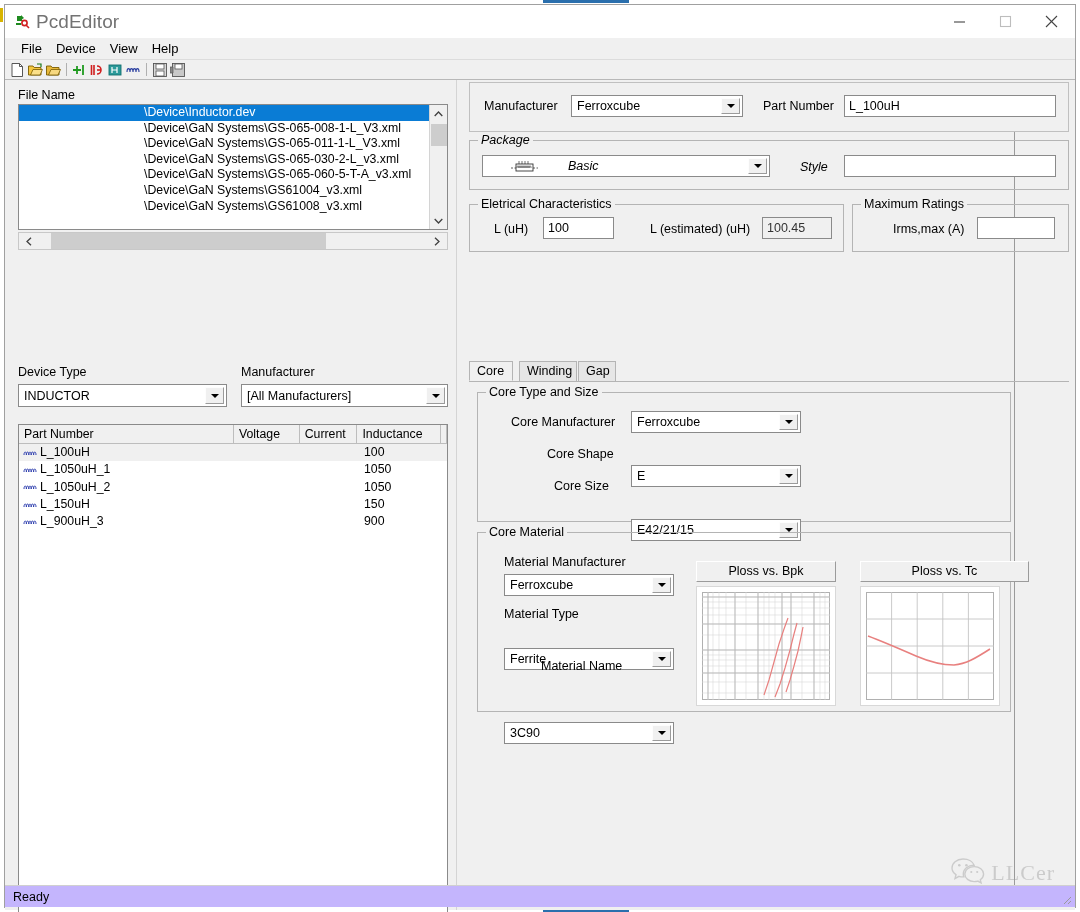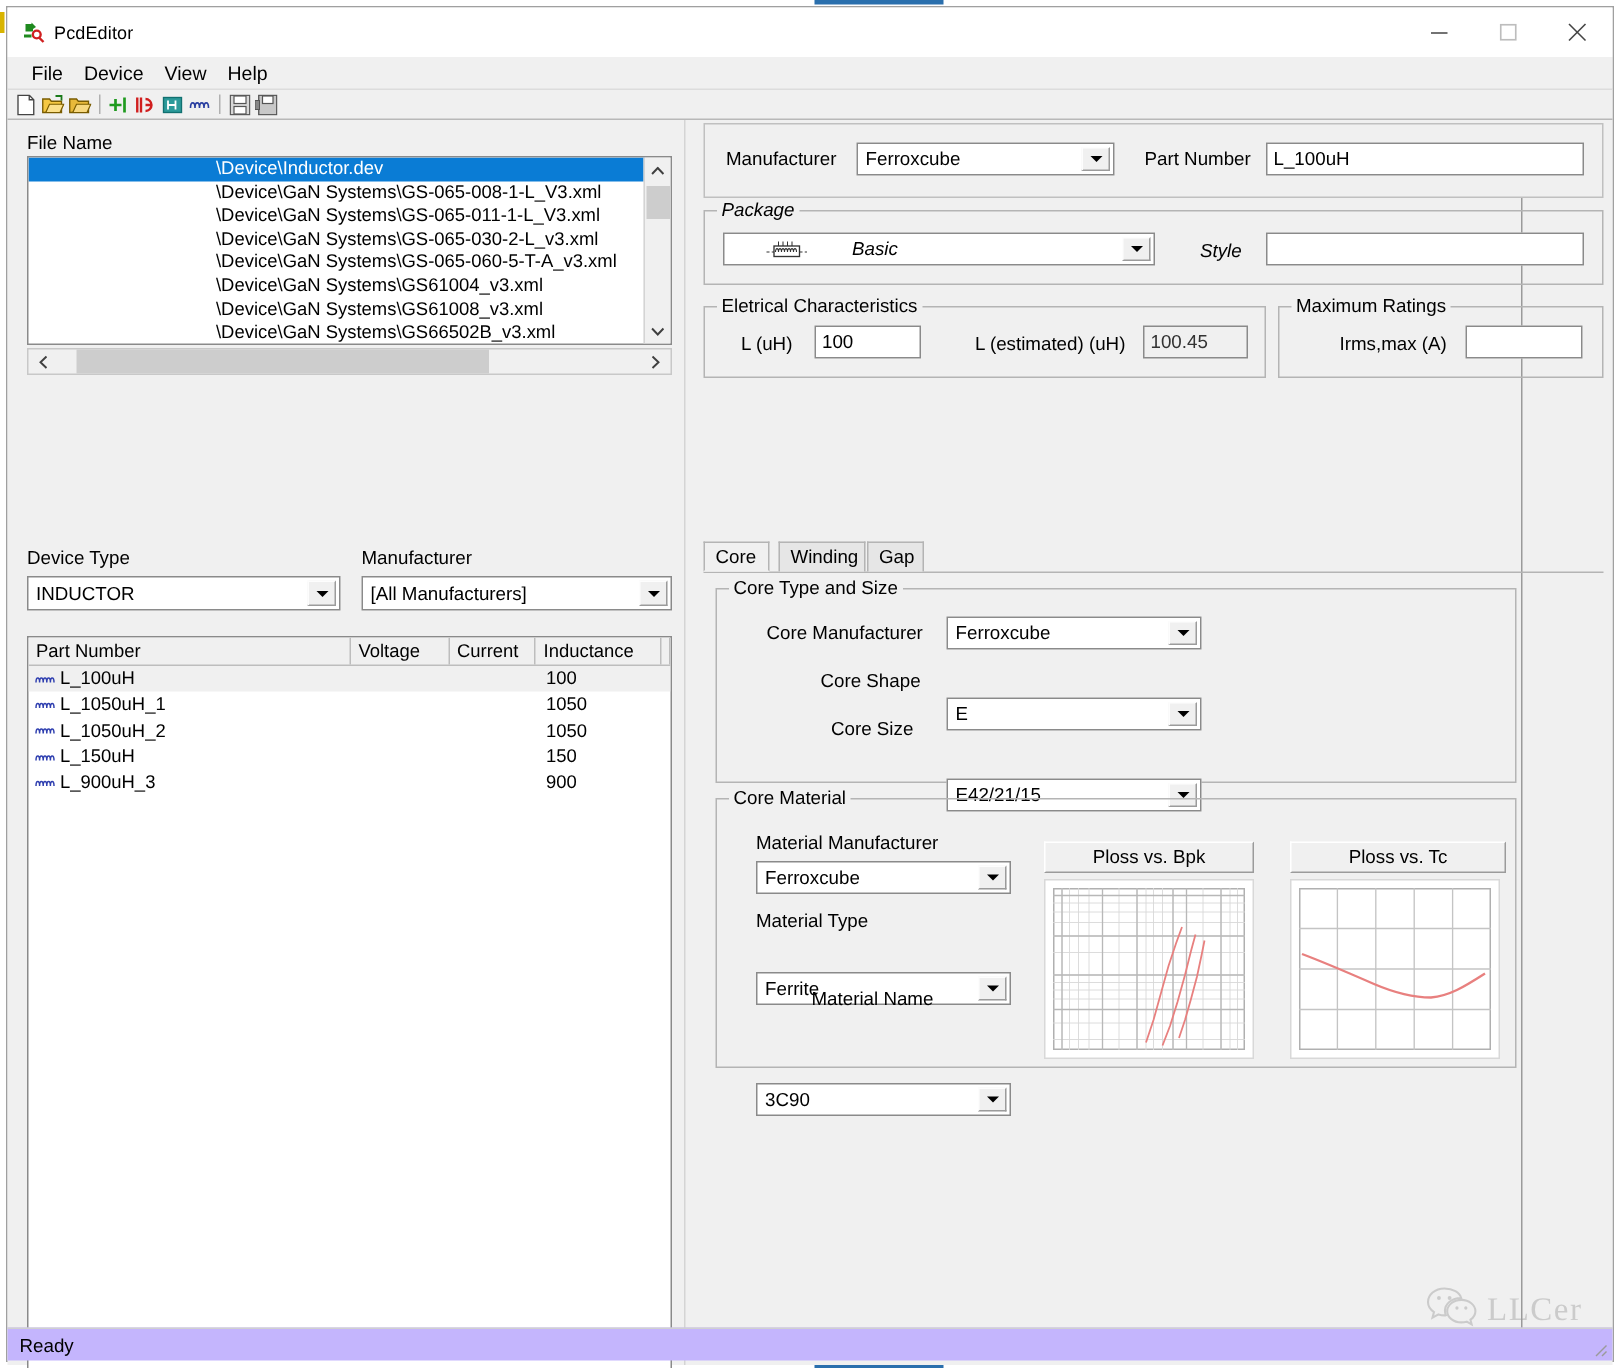--- a/index.html
+++ b/index.html
@@ -30,22 +30,22 @@
     background: #ffffff;
     display: flex;
     align-items: center;
   }
   .app-icon {
     width: 16px; height: 16px;
     margin-left: 9px; margin-right: 6px;
     position: relative;
   }
   .app-title {
-    font-size: 12px;
-    color: #000000;
+    font-size: 19px;
+    color: #737373;
     letter-spacing: 0.1px;
   }
   .winbtns {
     position: absolute;
     right: 0; top: 0;
     display: flex;
     height: 33px;
   }
   .winbtn {
     width: 46px; height: 33px;
@@ -552,21 +552,20 @@
 
       <div class="filelist-box">
         <div class="filelist-inner">
           <div class="file-row sel">\Device\Inductor.dev</div>
           <div class="file-row">\Device\GaN Systems\GS-065-008-1-L_V3.xml</div>
           <div class="file-row">\Device\GaN Systems\GS-065-011-1-L_V3.xml</div>
           <div class="file-row">\Device\GaN Systems\GS-065-030-2-L_v3.xml</div>
           <div class="file-row">\Device\GaN Systems\GS-065-060-5-T-A_v3.xml</div>
           <div class="file-row">\Device\GaN Systems\GS61004_v3.xml</div>
           <div class="file-row">\Device\GaN Systems\GS61008_v3.xml</div>
-          <div class="file-row">\Device\GaN Systems\GS66502B_v3.xml</div>
         </div>
         <div class="vscroll">
           <div class="vs-arrow">
             <svg width="9" height="6" viewBox="0 0 9 6">
                 <path d="M0.7 5 L4.5 1 L8.3 5" fill="none" stroke="#404040" stroke-width="1.3"></path>
               </svg>
           </div>
           <div class="vs-thumb"></div>
           <div class="vs-arrow bottom">
             <svg width="9" height="6" viewBox="0 0 9 6">
@@ -840,21 +839,21 @@
                 <line x1="0" y1="81" x2="128" y2="81"></line>
             </g>
             <g fill="none" stroke="#e8807f" stroke-width="1.2">
               <path d="M62 103 L67 88 L72 70 L77 52 L82 37 L86 26"></path>
               <path d="M73 105 L78 92 L83 76 L88 58 L92 42 L95 31"></path>
               <path d="M84 100 L88 88 L92 74 L96 59 L99 45 L101 35"></path>
             </g>
           </svg>
         </div>
 
-        <div class="chart-btn" style="left:382px; top:28px; width:144px; height:21px;">Ploss vs. Tc</div>
+        <div class="chart-btn" style="left:382px; top:28px; width:169px; height:21px;">Ploss vs. Tc</div>
         <div class="mini-chart" style="left:382px; top:53px; width:140px; height:120px;">
           <svg width="128" height="108" viewBox="0 0 128 108">
             <rect x="0.5" y="0.5" width="127" height="107" fill="#fff" stroke="#b0b0b0" stroke-width="1"></rect>
             <g stroke="#c4c4c4" stroke-width="0.9">
               <line x1="25.6" y1="0" x2="25.6" y2="108"></line>
               <line x1="51.2" y1="0" x2="51.2" y2="108"></line>
               <line x1="76.8" y1="0" x2="76.8" y2="108"></line>
               <line x1="102.4" y1="0" x2="102.4" y2="108"></line>
               <line x1="0" y1="27" x2="128" y2="27"></line>
               <line x1="0" y1="54" x2="128" y2="54"></line>

